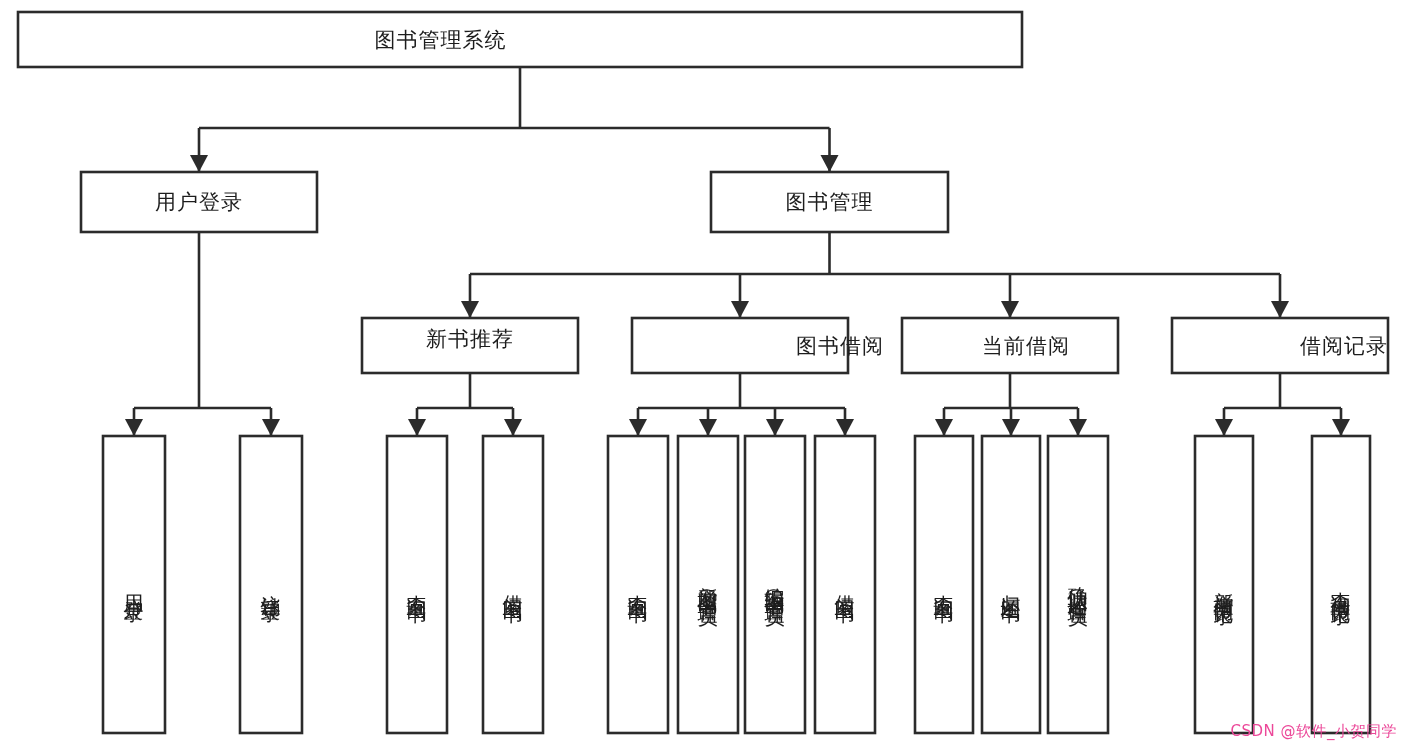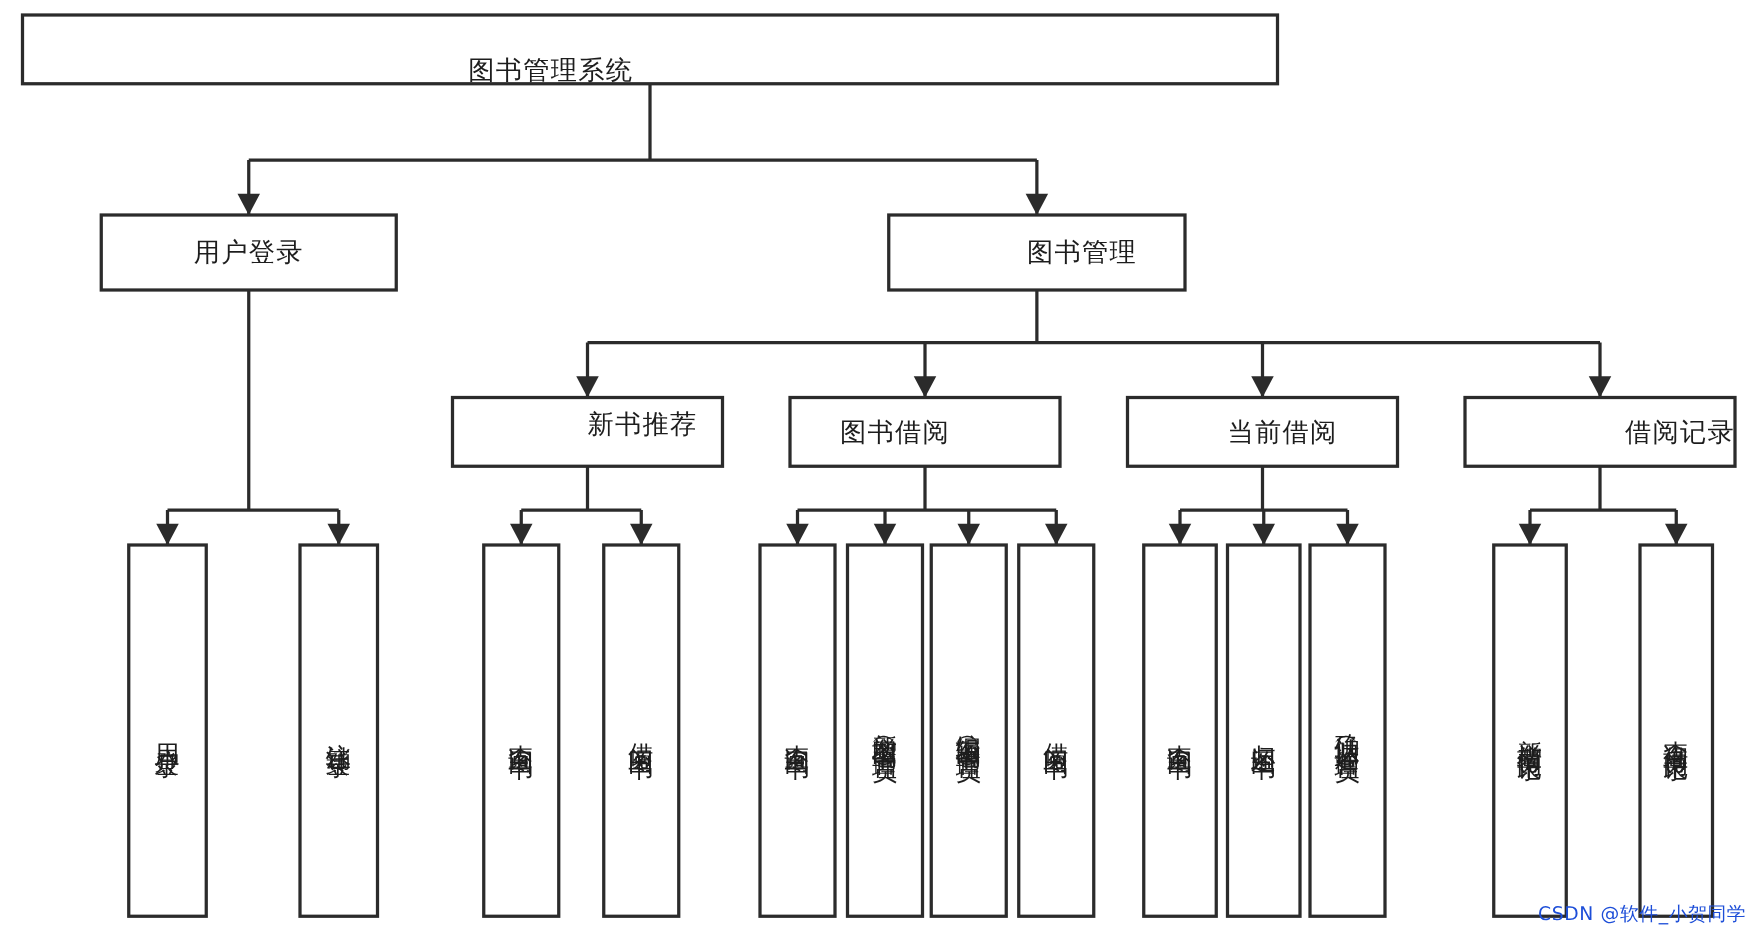--- a/index.html
+++ b/index.html
@@ -72,21 +72,21 @@
     color: #1d1d1d;
     letter-spacing: 1px;
     white-space: nowrap;
   }
   #watermark {
     position: absolute;
     right: 8px;
     bottom: 6px;
     font-family: "DejaVu Sans", "Liberation Sans", sans-serif;
     font-size: 15px;
-    color: #1d4ed8;
+    color: #ec4899;
     letter-spacing: 0.5px;
     white-space: nowrap;
     text-align: right;
   }
 </style>
 </head>
 <body>
 
 <div id="diagram-root">
   <svg class="diagram" viewBox="0 0 1405 747">
@@ -161,33 +161,33 @@
         <rect class="node-box" x="745" y="436" width="60" height="297"></rect>
         <rect class="node-box" x="815" y="436" width="60" height="297"></rect>
         <rect class="node-box" x="915" y="436" width="58" height="297"></rect>
         <rect class="node-box" x="982" y="436" width="58" height="297"></rect>
         <rect class="node-box" x="1048" y="436" width="60" height="297"></rect>
         <rect class="node-box" x="1195" y="436" width="58" height="297"></rect>
         <rect class="node-box" x="1312" y="436" width="58" height="297"></rect>
       </g>
   </svg>
   <div id="label-layer">
-      <div class="hlabel-wrap" style="left: 18px; top: 12px; width: 845px; height: 55px; margin-top: 16px;">
+      <div class="hlabel-wrap" style="left: 18px; top: 12px; width: 845px; height: 55px;">
         <span class="hlabel-text">图书管理系统</span>
       </div>
       <div class="hlabel-wrap" style="left: 81px; top: 172px; width: 236px; height: 60px;">
         <span class="hlabel-text">用户登录</span>
       </div>
-      <div class="hlabel-wrap" style="left: 711px; top: 172px; width: 237px; height: 60px; padding-left: 36px;">
+      <div class="hlabel-wrap" style="left: 711px; top: 172px; width: 237px; height: 60px;">
         <span class="hlabel-text">图书管理</span>
       </div>
-      <div class="hlabel-wrap" style="left: 362px; top: 318px; width: 216px; height: 42px; margin-left: 44px;">
+      <div class="hlabel-wrap" style="left: 362px; top: 318px; width: 216px; height: 42px;">
         <span class="hlabel-text">新书推荐</span>
       </div>
-      <div class="hlabel-wrap" style="left: 608px; top: 318px; width: 216px; height: 55px;">
+      <div class="hlabel-wrap" style="left: 668px; top: 318px; width: 216px; height: 55px; justify-content: flex-end;">
         <span class="hlabel-text">图书借阅</span>
       </div>
       <div class="hlabel-wrap" style="left: 902px; top: 318px; width: 248px; height: 55px;">
         <span class="hlabel-text">当前借阅</span>
       </div>
       <div class="hlabel-wrap" style="left: 1172px; top: 318px; width: 216px; height: 55px; justify-content: flex-end;">
         <span class="hlabel-text">借阅记录</span>
       </div>
       <div class="vlabel-wrap" style="left: 103px; top: 436px; width: 62px; height: 297px;">
         <span class="vlabel-text">用户登录</span>

